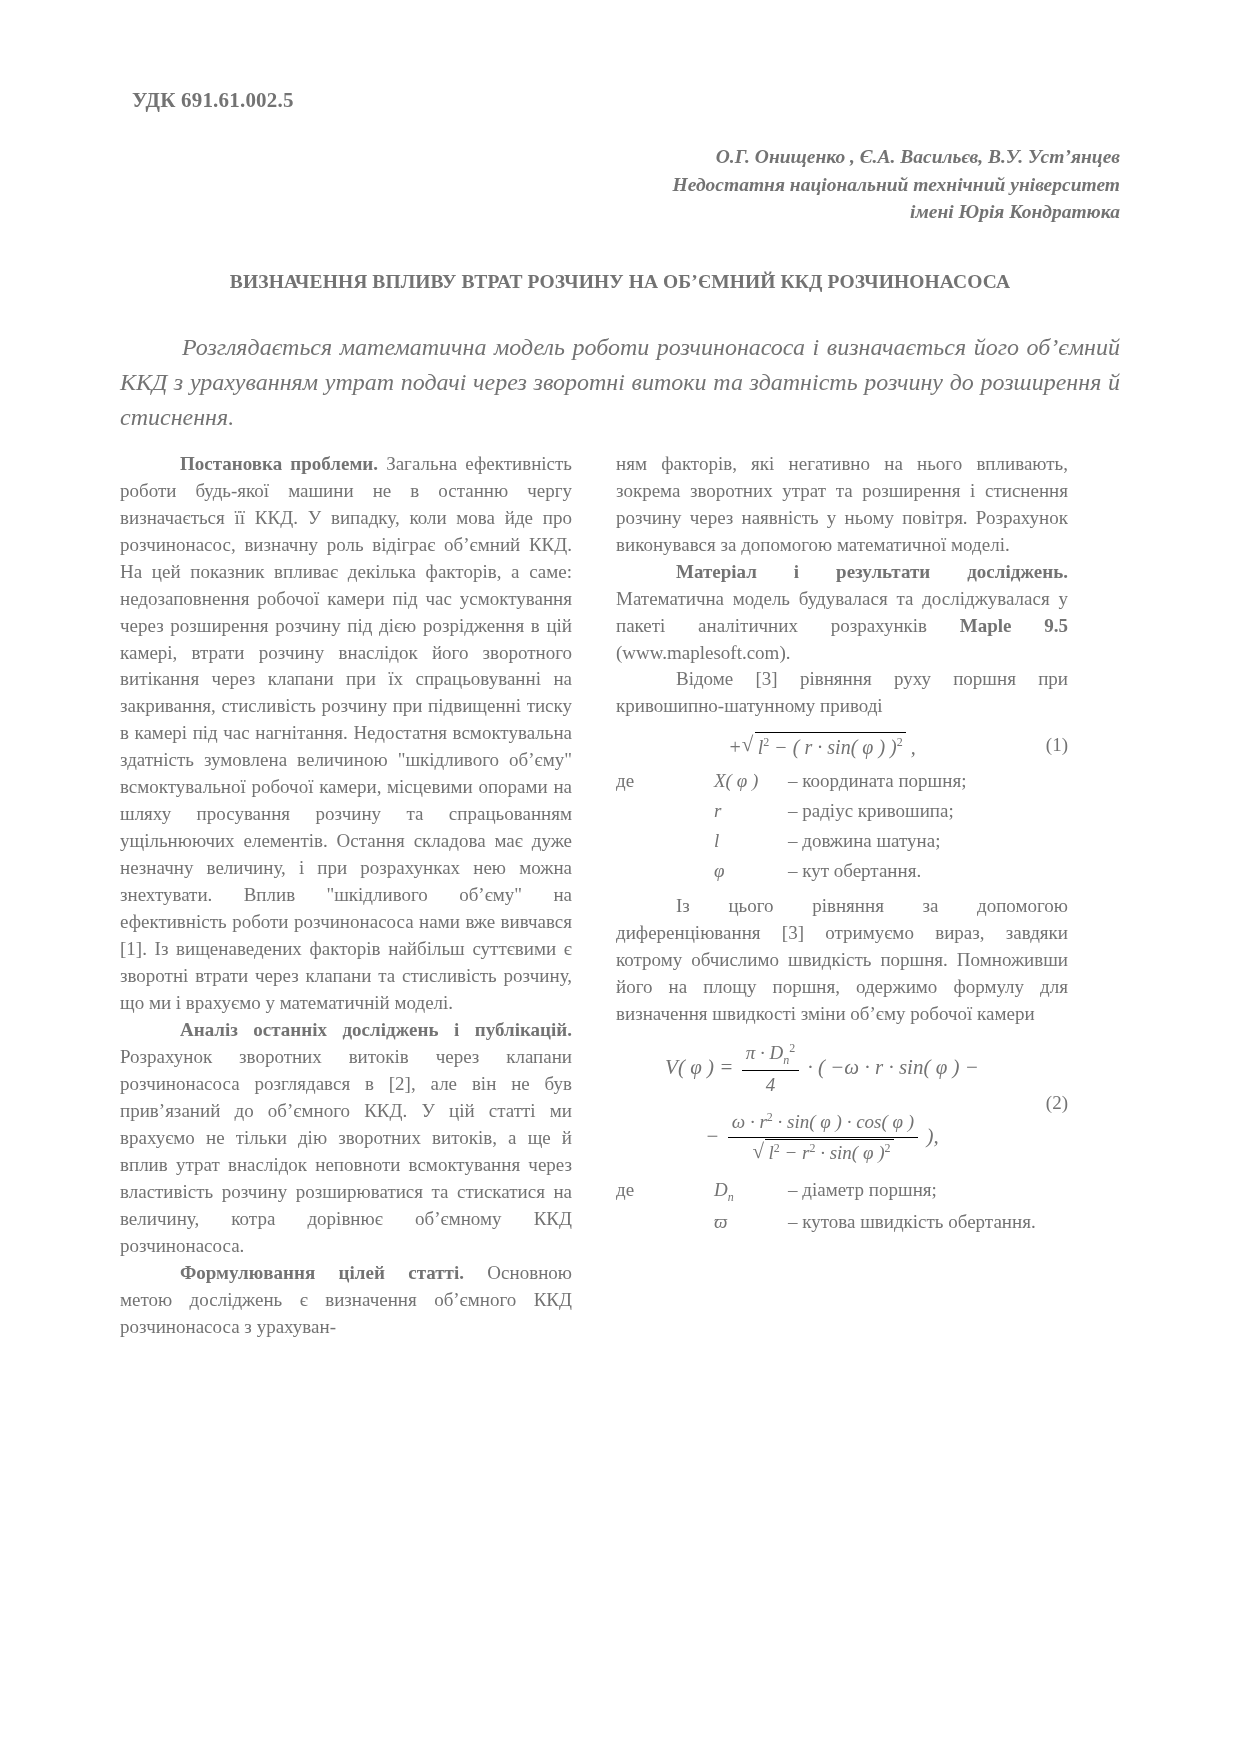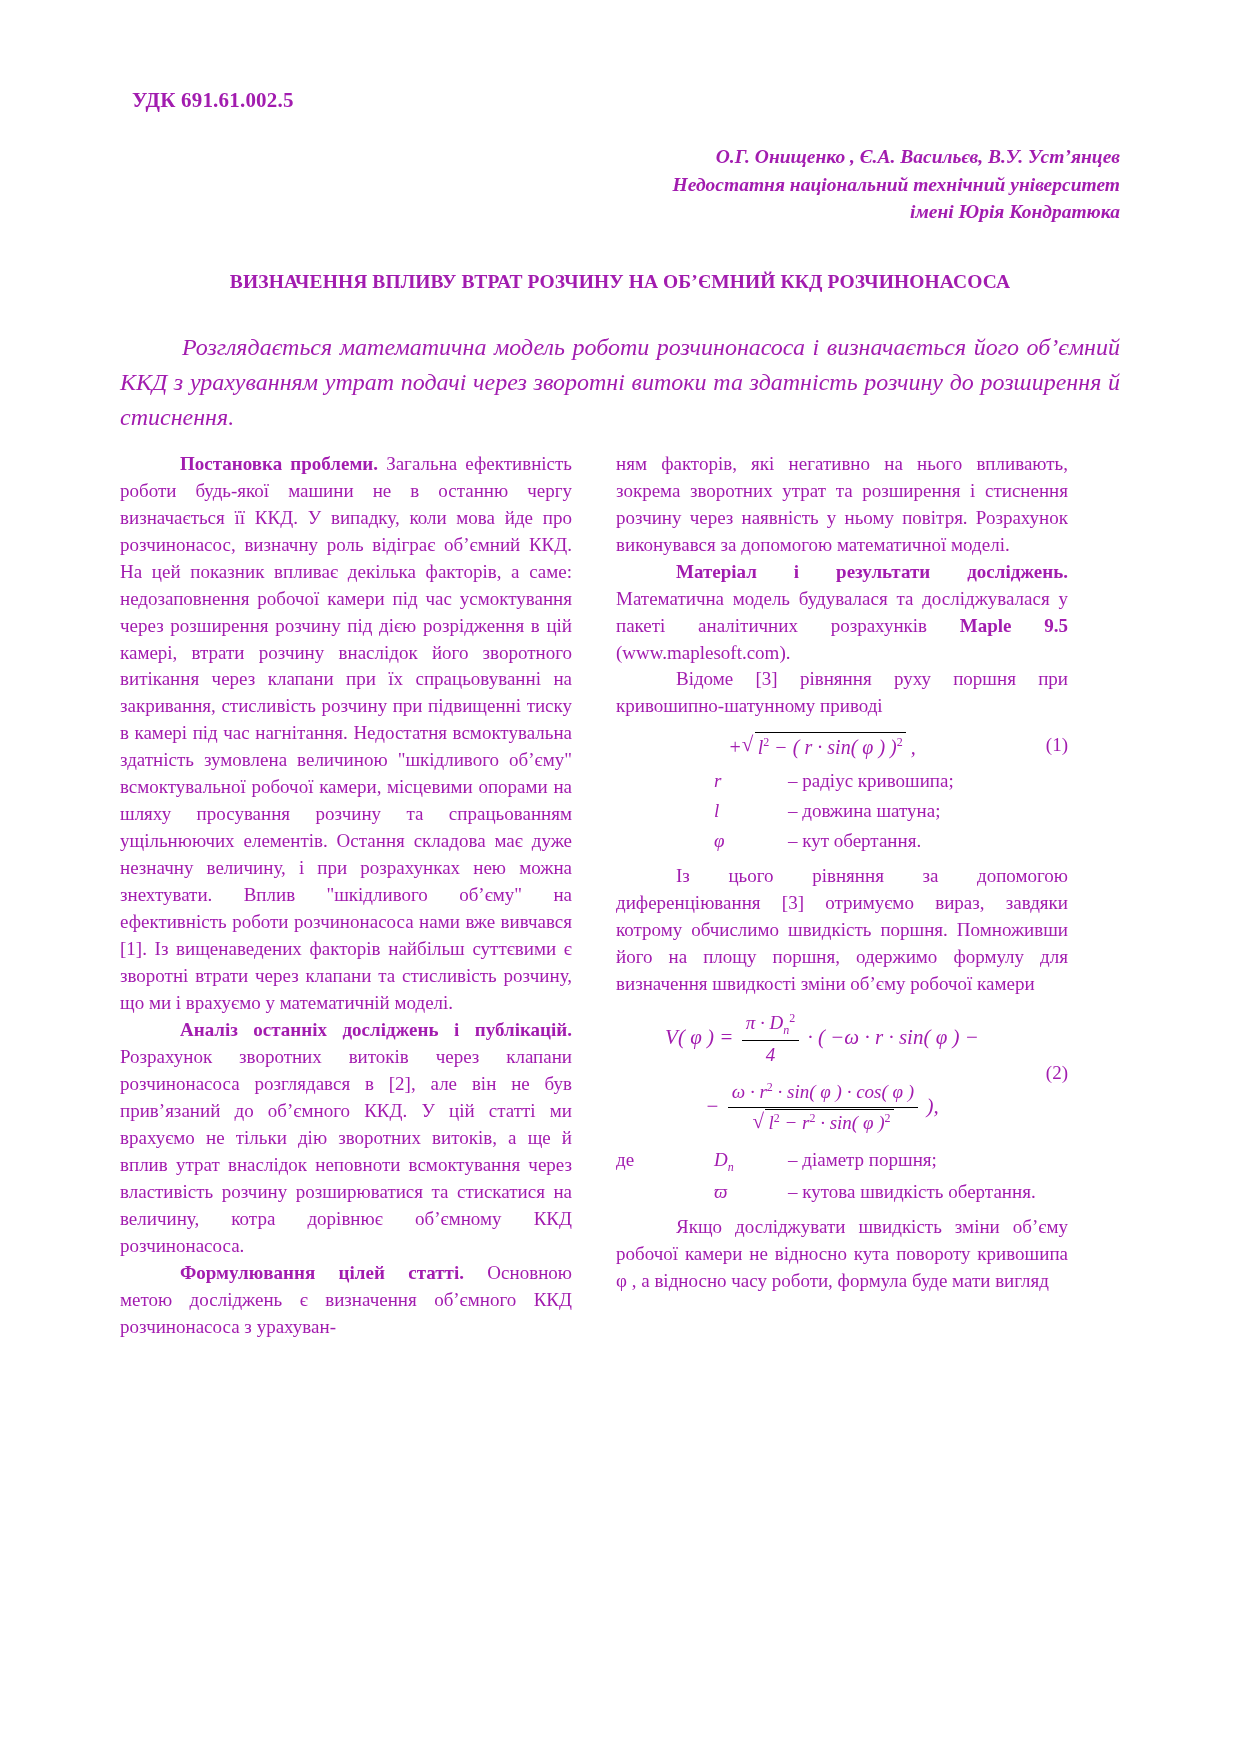--- a/index.html
+++ b/index.html
@@ -7,21 +7,21 @@
     padding: 0;
     background: #ffffff;
   }
   .page {
     position: relative;
     width: 1240px;
     height: 1754px;
     margin: 0 auto;
     background: #ffffff;
     font-family: "Liberation Serif", serif;
-    color: #a21caf;
+    color: #737373;
     box-sizing: border-box;
     padding: 88px 120px 44px 120px;
   }
   .udk {
     font-family: "Liberation Serif", serif;
     font-weight: bold;
     font-size: 21px;
     letter-spacing: 0.2px;
     margin: 0 0 0 12px;
   }
@@ -197,20 +197,23 @@
       <div class="formula-row">
         <div class="formula">
           <div style="margin-top:4px;">
             +<span class="sqrt"><span class="rad"><span class="var">l</span><sup class="small">2</sup> − ( <span class="var">r</span> · <span class="var">sin</span>( φ ) )<sup class="small">2</sup></span></span> ,
           </div>
         </div>
         <div class="fnum">(1)</div>
       </div>
 
       <div class="deflist">
+        <span class="drow">
+          <span class="dlabel">де</span><span class="gap"></span><span class="dterm">X( φ )</span><span>– координата поршня;</span>
+        </span>
         <span class="drow">
           <span class="dlabel"></span><span class="gap"></span><span class="dterm">r</span><span>– радіус кривошипа;</span>
         </span>
         <span class="drow">
           <span class="dlabel"></span><span class="gap"></span><span class="dterm">l</span><span>– довжина шатуна;</span>
         </span>
         <span class="drow">
           <span class="dlabel"></span><span class="gap"></span><span class="dterm">φ</span><span>– кут обертання.</span>
         </span>
       </div>
@@ -241,17 +244,16 @@
 
       <div class="deflist" style="margin-top:10px;">
         <span class="drow">
           <span class="dlabel">де</span><span class="gap"></span><span class="dterm"><span class="var">D</span><sub class="small">n</sub></span><span>– діаметр поршня;</span>
         </span>
         <span class="drow">
           <span class="dlabel"></span><span class="gap"></span><span class="dterm">ϖ</span><span>– кутова швидкість обертання.</span>
         </span>
       </div>
 
-      <p style="margin-top:8px;">Якщо досліджувати швидкість зміни об’єму робочої камери не відносно кута повороту кривошипа φ , а відносно часу роботи, формула буде мати вигляд</p>
     </div>
 
   </div>
 </div>
 
 </body></html>

